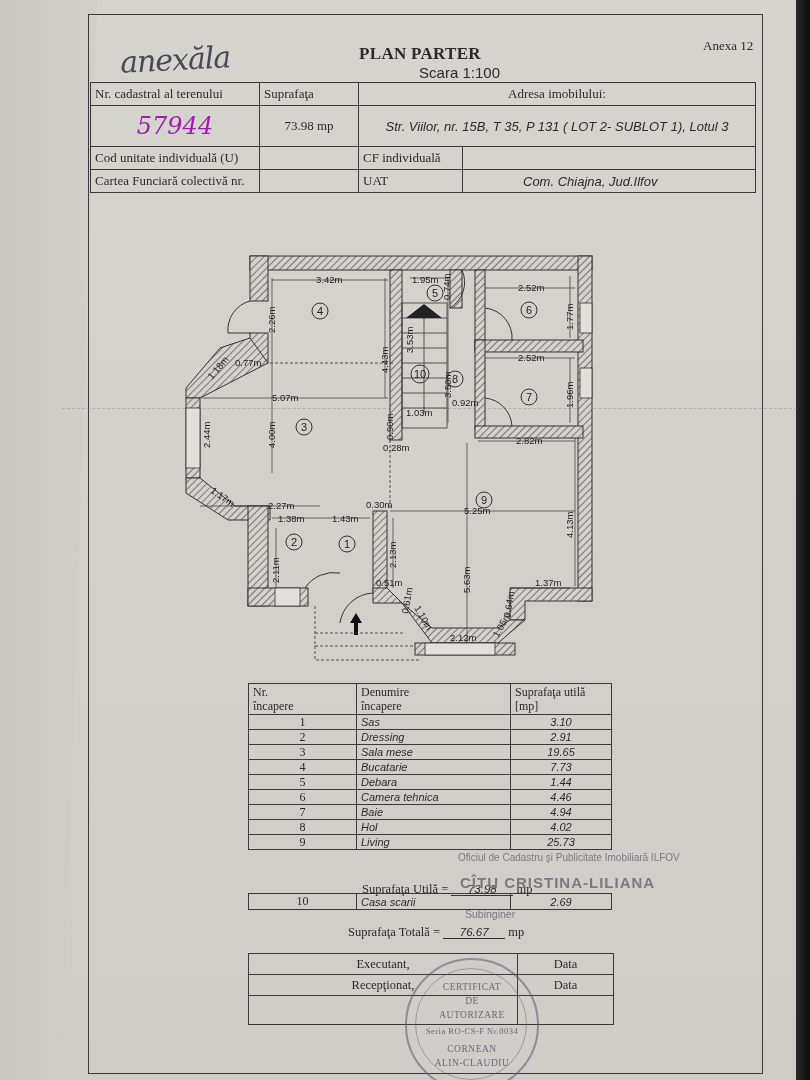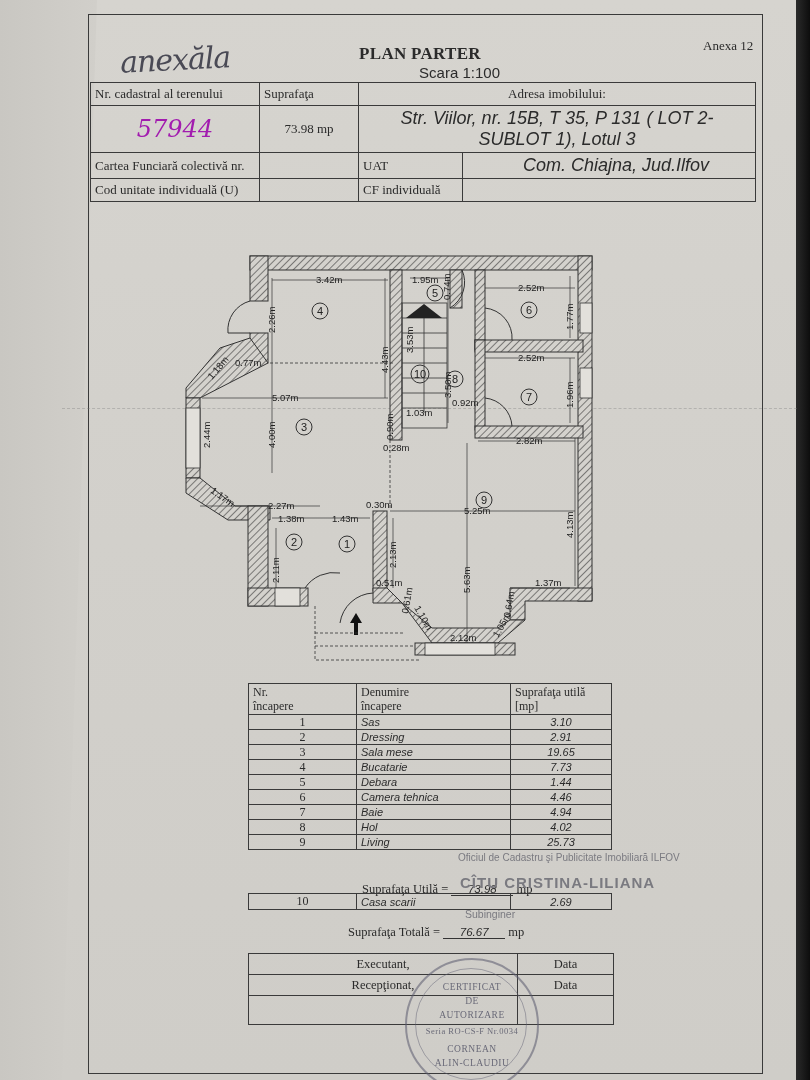--- a/index.html
+++ b/index.html
@@ -39,21 +39,21 @@
     position:absolute; left:340px; top:64px; width:160px; text-align:right;
     font-family:"Liberation Sans", sans-serif; font-size:15px;
   }
   .anexa { position:absolute; left:703px; top:38px; font-size:13px; }
 
   table.info {
     position:absolute; left:90px; top:82px; width:666px;
     border-collapse:collapse; font-size:13px;
   }
   table.info td { border:1.3px solid #3a3a3a; padding:2px 4px; height:18px; }
-  .italic-sans { font-family:"Liberation Sans", sans-serif; font-style:italic; font-size:18px; }
+  .italic-sans { font-family:"Liberation Sans", sans-serif; font-style:italic; font-size:13px; }
   .hand-num { font-family:"DejaVu Serif", serif; font-style:italic; font-size:24px; color:#a21caf; text-align:center; }
 
   .plan { position:absolute; left:180px; top:248px; width:420px; height:420px; }
 
   table.rooms {
     position:absolute; left:248px; top:683px; width:364px; border-collapse:collapse;
     font-size:12px;
   }
   table.rooms td { border:1.3px solid #3a3a3a; padding:0 4px; height:14px; line-height:14px; }
   table.rooms .hdr td { text-align:left; height:30px; line-height:14px; font-size:12px; }
@@ -110,30 +110,30 @@
     <td style="width:160px">Nr. cadastral al terenului</td>
     <td style="width:90px">Suprafaţa</td>
     <td colspan="2" style="text-align:center">Adresa imobilului:</td>
   </tr>
   <tr>
     <td class="hand-num" style="height:36px">57944</td>
     <td style="text-align:center">73.98 mp</td>
     <td colspan="2" class="italic-sans" style="text-align:center">Str. Viilor, nr. 15B, T 35, P 131 ( LOT 2- SUBLOT 1), Lotul 3</td>
   </tr>
   <tr>
+    <td>Cod unitate individuală (U)</td>
+    <td></td>
+    <td>CF individuală</td>
+    <td></td>
+  </tr>
+  <tr>
     <td>Cartea Funciară colectivă nr.</td>
     <td></td>
     <td style="width:95px">UAT</td>
     <td class="italic-sans" style="padding-left:60px">Com. Chiajna, Jud.Ilfov</td>
-  </tr>
-  <tr>
-    <td>Cod unitate individuală (U)</td>
-    <td></td>
-    <td>CF individuală</td>
-    <td></td>
   </tr>
 </tbody>
   </table>
 
 <svg class="plan" viewBox="0 0 420 420" xmlns="http://www.w3.org/2000/svg">
   <defs>
     <pattern id="hatch" width="5" height="5" patternUnits="userSpaceOnUse" patternTransform="rotate(45)">
       <rect width="5" height="5" fill="#d4d2cd"></rect>
       <line x1="0" y1="0" x2="0" y2="5" stroke="#3a3a3a" stroke-width="1.2"></line>
     </pattern>

